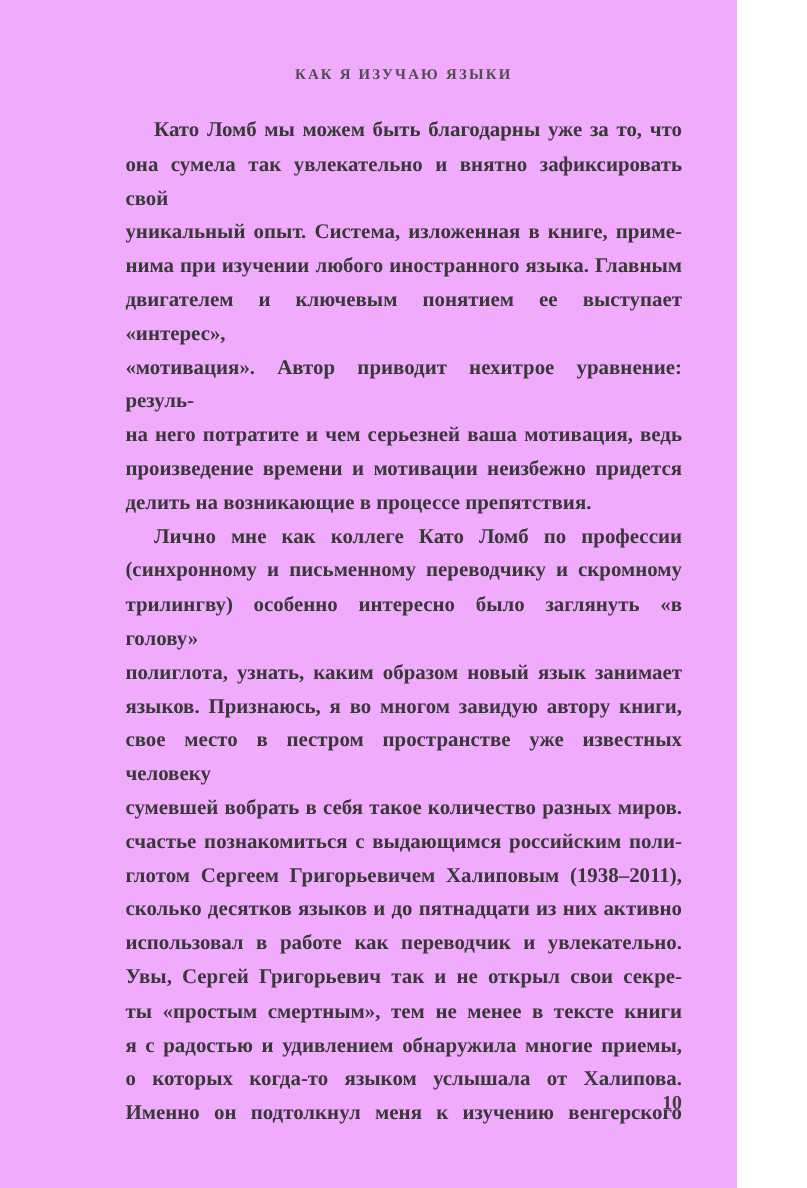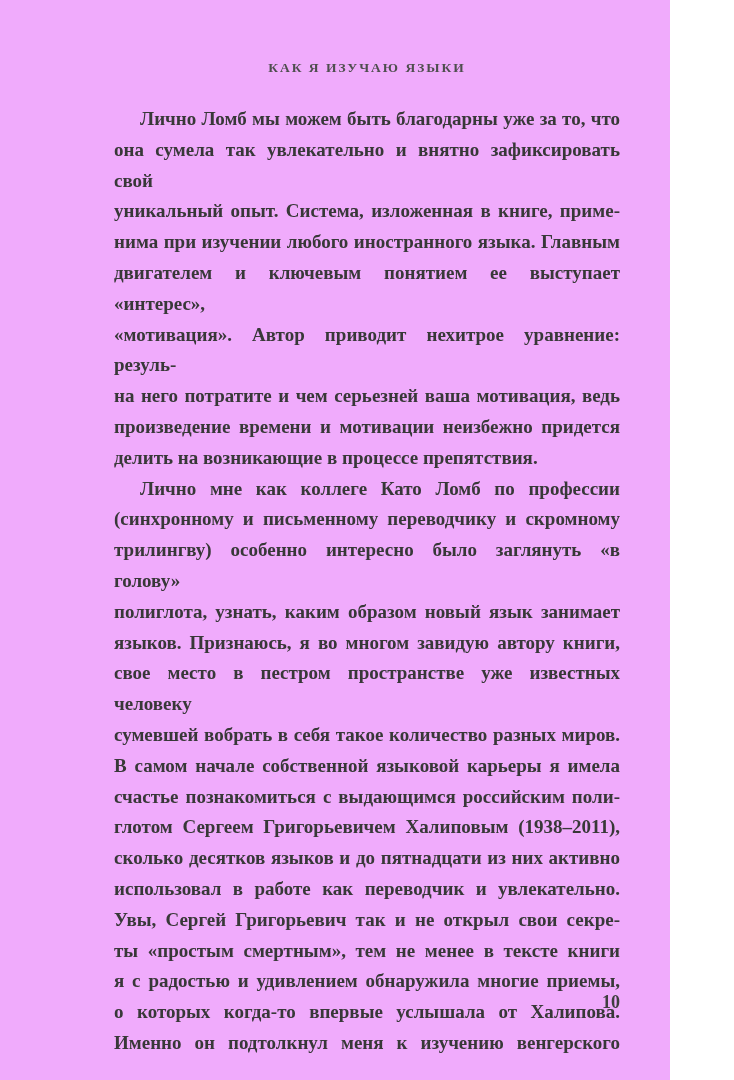--- a/index.html
+++ b/index.html
@@ -56,42 +56,41 @@
     color: #3f3f3f;
   }
 </style>
 </head>
 <body>
 
 <div class="page">
   <div class="running-head">КАК Я ИЗУЧАЮ ЯЗЫКИ</div>
 
   <div class="page-body">
-      <div class="text-line indent">Лично Ломб мы можем быть благодарны уже за то, что</div>
+      <div class="text-line indent">Като Ломб мы можем быть благодарны уже за то, что</div>
       <div class="text-line">она сумела так увлекательно и внятно зафиксировать свой</div>
       <div class="text-line">уникальный опыт. Система, изложенная в книге, приме-</div>
       <div class="text-line">нима при изучении любого иностранного языка. Главным</div>
       <div class="text-line">двигателем и ключевым понятием ее выступает «интерес»,</div>
       <div class="text-line">«мотивация». Автор приводит нехитрое уравнение: резуль-</div>
       <div class="text-line">на него потратите и чем серьезней ваша мотивация, ведь</div>
       <div class="text-line">произведение времени и мотивации неизбежно придется</div>
       <div class="text-line no-just">делить на возникающие в процессе препятствия.</div>
       <div class="text-line indent">Лично мне как коллеге Като Ломб по профессии</div>
       <div class="text-line">(синхронному и письменному переводчику и скромному</div>
       <div class="text-line">трилингву) особенно интересно было заглянуть «в голову»</div>
       <div class="text-line">полиглота, узнать, каким образом новый язык занимает</div>
       <div class="text-line">языков. Признаюсь, я во многом завидую автору книги,</div>
       <div class="text-line">свое место в пестром пространстве уже известных человеку</div>
       <div class="text-line">сумевшей вобрать в себя такое количество разных миров.</div>
-      <div class="text-line">В самом начале собственной языковой карьеры я имела</div>
       <div class="text-line">счастье познакомиться с выдающимся российским поли-</div>
       <div class="text-line">глотом Сергеем Григорьевичем Халиповым (1938–2011),</div>
       <div class="text-line">сколько десятков языков и до пятнадцати из них активно</div>
       <div class="text-line">использовал в работе как переводчик и увлекательно.</div>
       <div class="text-line">Увы, Сергей Григорьевич так и не открыл свои секре-</div>
       <div class="text-line">ты «простым смертным», тем не менее в тексте книги</div>
       <div class="text-line">я с радостью и удивлением обнаружила многие приемы,</div>
-      <div class="text-line">о которых когда-то впервые услышала от Халипова.</div>
+      <div class="text-line">о которых когда-то языком услышала от Халипова.</div>
       <div class="text-line">Именно он подтолкнул меня к изучению венгерского</div>
     </div>
 
   <div class="page-number">10</div>
 </div>
 
 </body></html>

